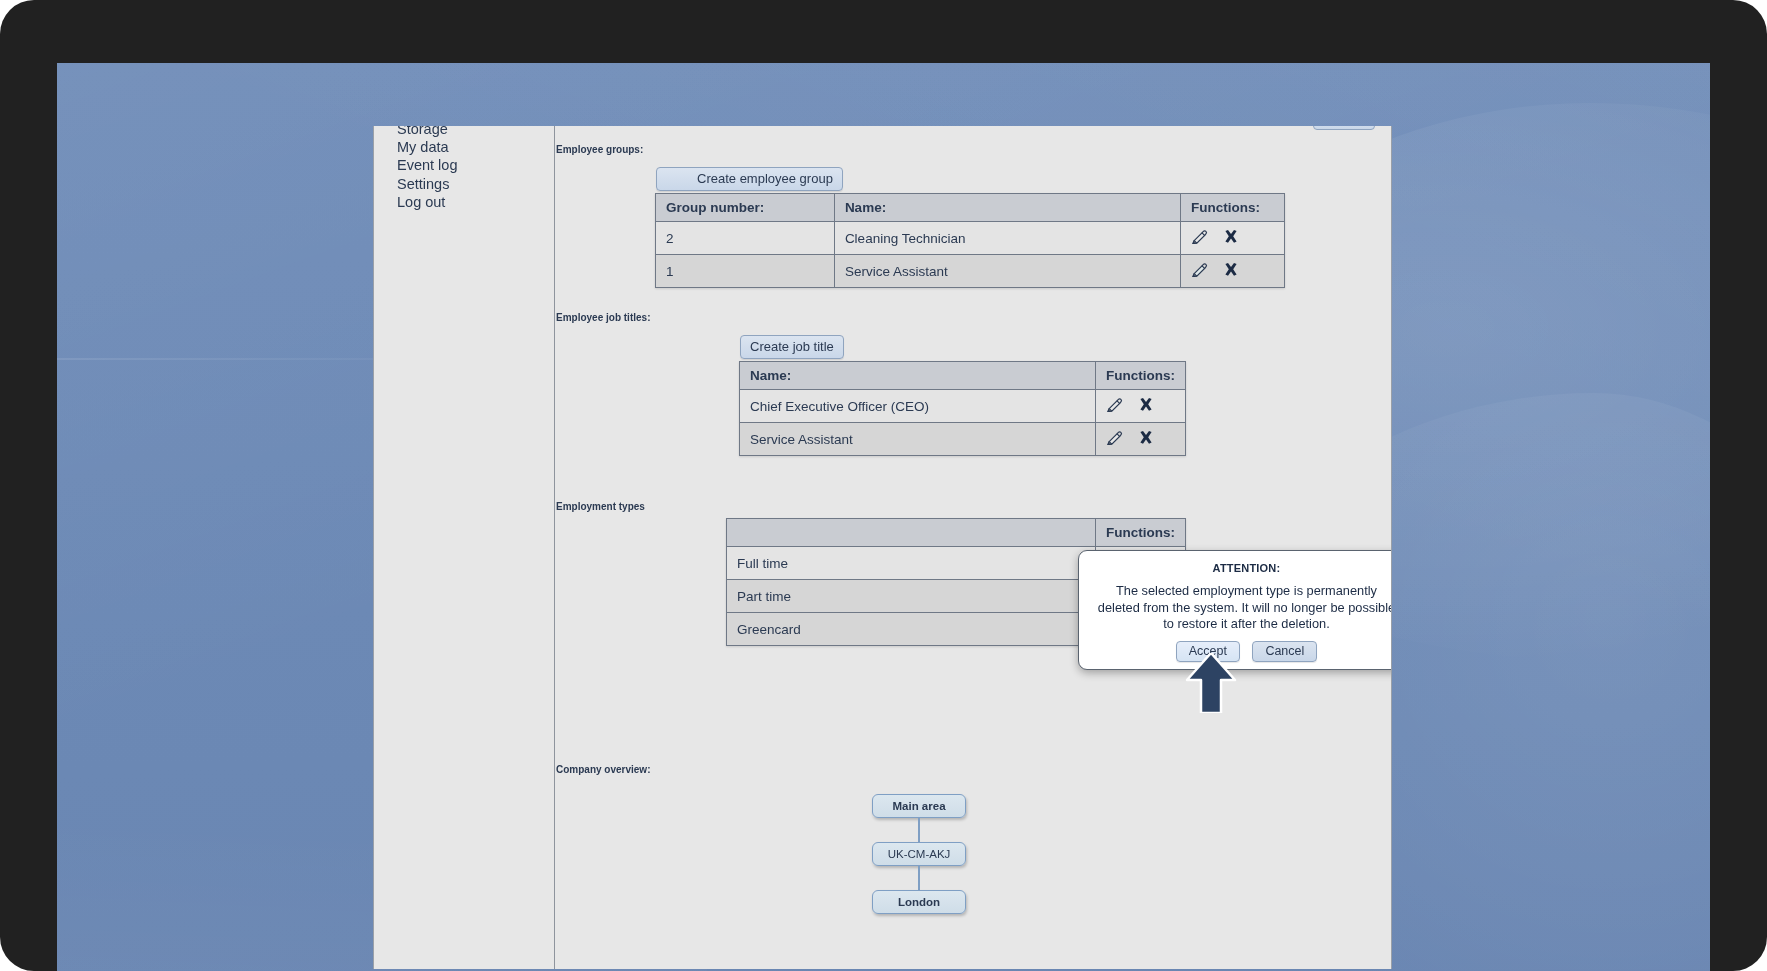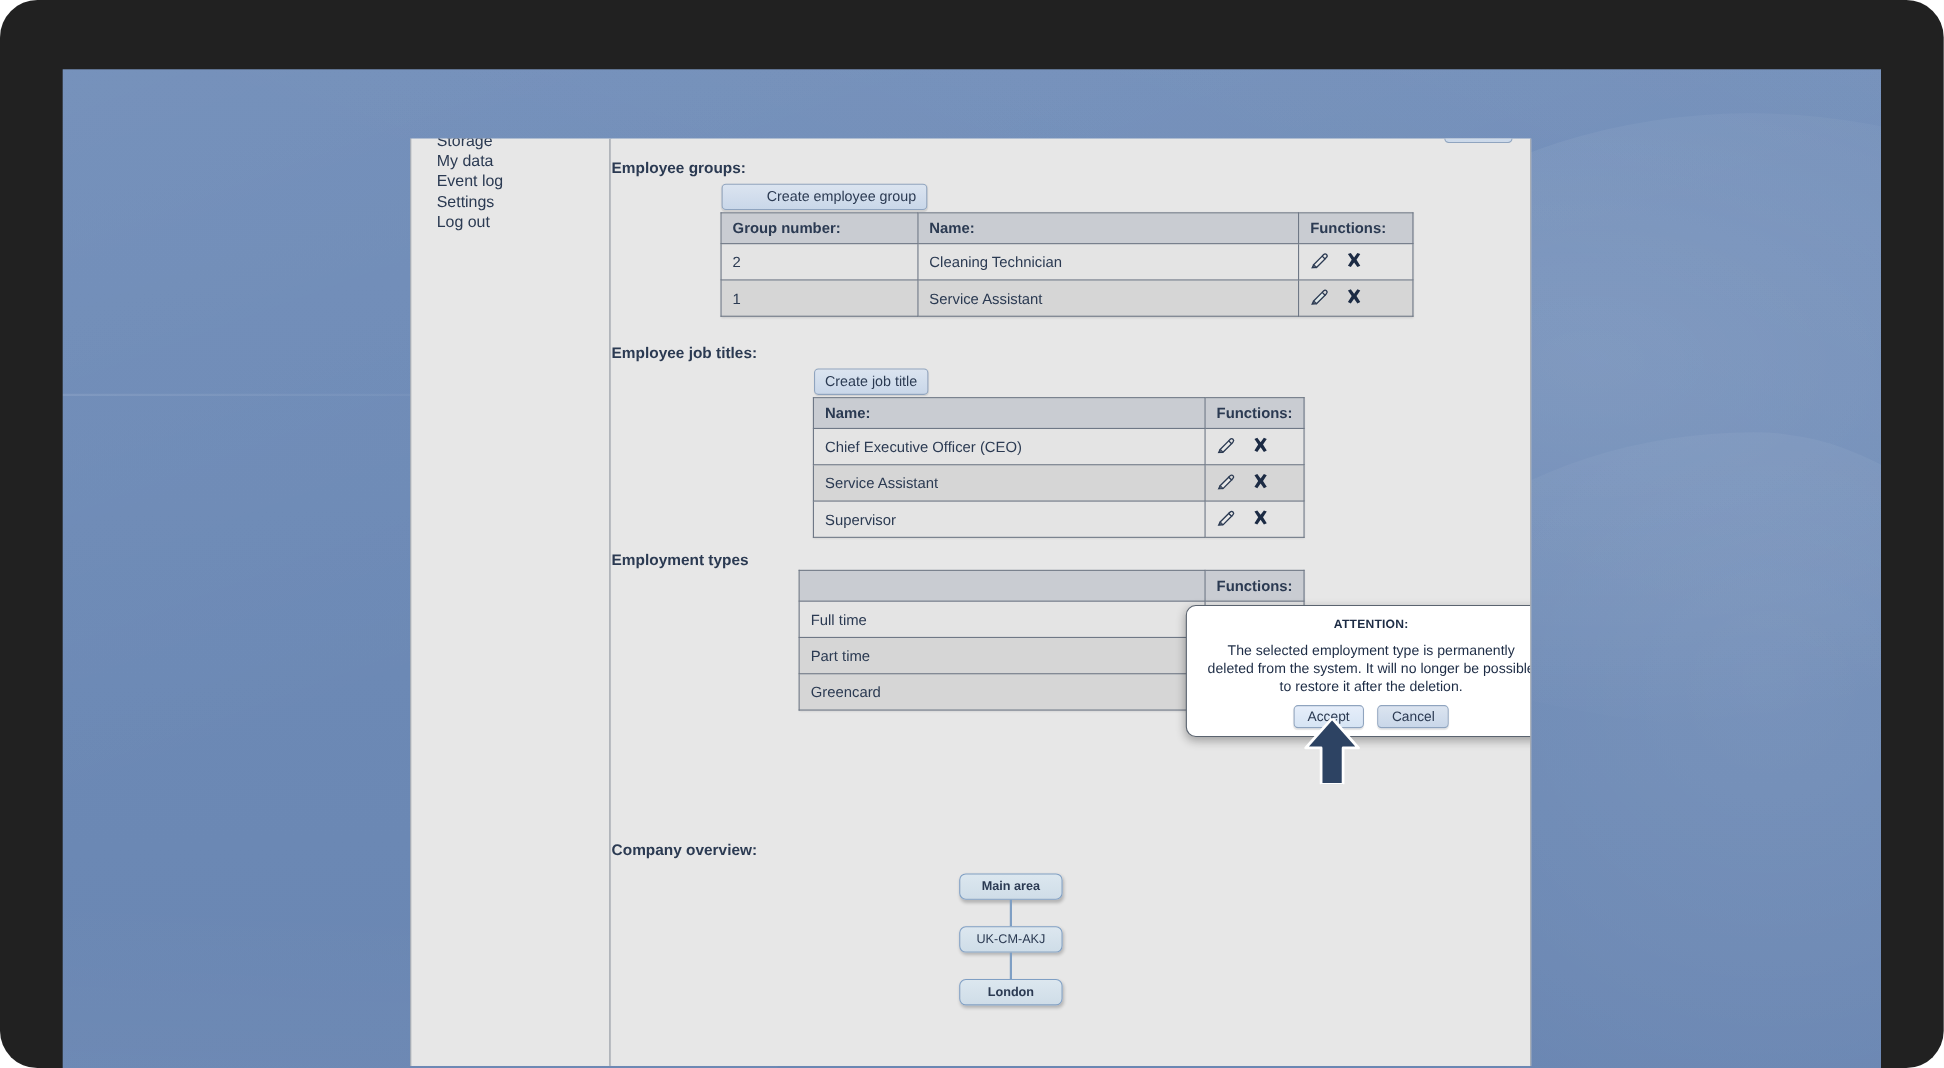--- a/index.html
+++ b/index.html
@@ -104,21 +104,21 @@
   #content-column {
     position: absolute;
     left: 182px; top: 0;
     width: 837px; height: 843px;
     background: #e7e7e7;
     overflow: hidden;
   }
 
   .section-label {
     position: absolute;
-    font-size: 14px;
+    font-size: 10px;
     font-weight: bold;
     color: #2b3a52;
     white-space: nowrap;
   }
 
   
   .btn {
     display: inline-block;
     font-family: "Liberation Sans", sans-serif;
     font-size: 13px;
@@ -377,39 +377,20 @@
                       </g>
                     </svg>
                 </span>
                 <span class="icon-btn">
                   <svg width="16" height="15" viewBox="0 0 16 15">
                       <path d="M2.4 2.0 L5.0 1.0 L8.0 5.0 L11.0 1.0 L13.6 2.0 L10.2 7.2 L13.6 12.6 L11.0 13.8 L8.0 9.6 L5.0 13.8 L2.4 12.6 L5.8 7.2 Z" fill="#1c2b44"></path>
                     </svg>
                 </span>
               </td>
             </tr>
-            <tr class="row-light">
-              <td>Supervisor</td>
-              <td class="fn-cell">
-                <span class="icon-btn icon-edit">
-                  <svg width="17" height="15" viewBox="0 0 17 15">
-                      <g fill="none" stroke="#2b3a52" stroke-width="1.2">
-                    <path d="M3.2 11.6 L11.0 3.8 L13.6 6.4 L5.8 14.2 Z" fill="#e9e9e9"></path>
-                    <path d="M11.0 3.8 L12.4 2.4 A1.5 1.5 0 0 1 14.9 4.9 L13.6 6.4"></path>
-                    <path d="M3.2 11.6 L1.8 14.6 L5.8 14.2" fill="#5a6373"></path>
-                      </g>
-                    </svg>
-                </span>
-                <span class="icon-btn">
-                  <svg width="16" height="15" viewBox="0 0 16 15">
-                      <path d="M2.4 2.0 L5.0 1.0 L8.0 5.0 L11.0 1.0 L13.6 2.0 L10.2 7.2 L13.6 12.6 L11.0 13.8 L8.0 9.6 L5.0 13.8 L2.4 12.6 L5.8 7.2 Z" fill="#1c2b44"></path>
-                    </svg>
-                </span>
-              </td>
-            </tr>
           </tbody>
         </table>
 
         <div class="section-label" style="left:0px; top:375px;">Employment types</div>
 
         <table class="grid" id="employment-types-table" style="left:170px; top:392px; width:460px;">
           <thead>
             <tr>
               <th style="width:380px;"></th>
               <th style="width:80px;">Functions:</th>

